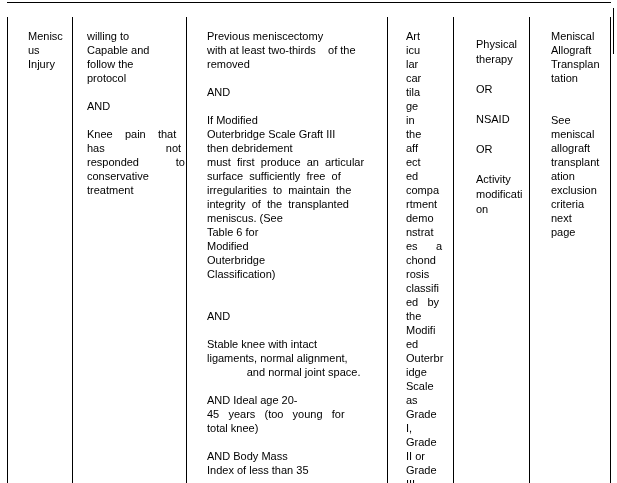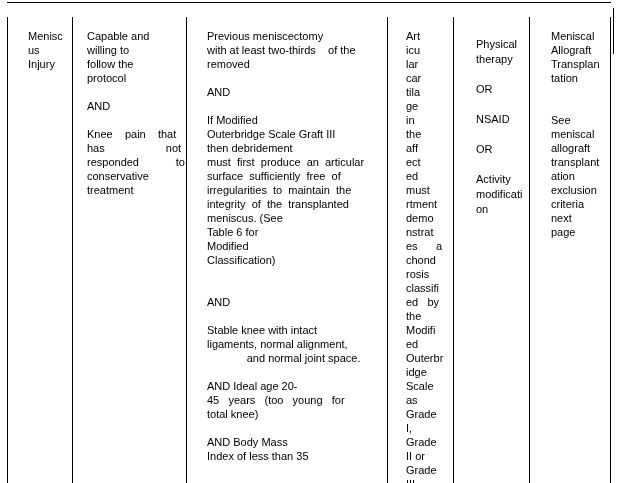--- a/index.html
+++ b/index.html
@@ -58,22 +58,22 @@
   <div class="criteria-table">
     <div class="col c1">
       <div class="cell">
           <div class="line">Menisc</div>
           <div class="line">us</div>
           <div class="line">Injury</div>
         </div>
     </div>
     <div class="col c2">
       <div class="cell">
+          <div class="line">willing to</div>
           <div class="line">Capable and</div>
-          <div class="line">willing to</div>
           <div class="line">follow the</div>
           <div class="line">protocol</div>
           <div class="line">&nbsp;</div>
           <div class="line">AND</div>
           <div class="line">&nbsp;</div>
           <div class="line">Knee    pain    that</div>
           <div class="line">has                    not</div>
           <div class="line">responded            to</div>
           <div class="line">conservative</div>
           <div class="line">treatment</div>
@@ -90,20 +90,21 @@
           <div class="line">If Modified</div>
           <div class="line">Outerbridge Scale Graft III</div>
           <div class="line">then debridement</div>
           <div class="line">must  first  produce  an  articular</div>
           <div class="line">surface  sufficiently  free  of</div>
           <div class="line">irregularities  to  maintain  the</div>
           <div class="line">integrity  of  the  transplanted</div>
           <div class="line">meniscus. (See</div>
           <div class="line">Table 6 for</div>
           <div class="line">Modified</div>
+          <div class="line">Outerbridge</div>
           <div class="line">Classification)</div>
           <div class="line">&nbsp;</div>
           <div class="line">&nbsp;</div>
           <div class="line">AND</div>
           <div class="line">&nbsp;</div>
           <div class="line">Stable knee with intact</div>
           <div class="line">ligaments, normal alignment,</div>
           <div class="line">             and normal joint space.</div>
           <div class="line">&nbsp;</div>
           <div class="line">AND Ideal age 20-</div>
@@ -120,21 +121,21 @@
           <div class="line">icu</div>
           <div class="line">lar</div>
           <div class="line">car</div>
           <div class="line">tila</div>
           <div class="line">ge</div>
           <div class="line">in</div>
           <div class="line">the</div>
           <div class="line">aff</div>
           <div class="line">ect</div>
           <div class="line">ed</div>
-          <div class="line">must</div>
+          <div class="line">compa</div>
           <div class="line">rtment</div>
           <div class="line">demo</div>
           <div class="line">nstrat</div>
           <div class="line">es      a</div>
           <div class="line">chond</div>
           <div class="line">rosis</div>
           <div class="line">classifi</div>
           <div class="line">ed   by</div>
           <div class="line">the</div>
           <div class="line">Modifi</div>

